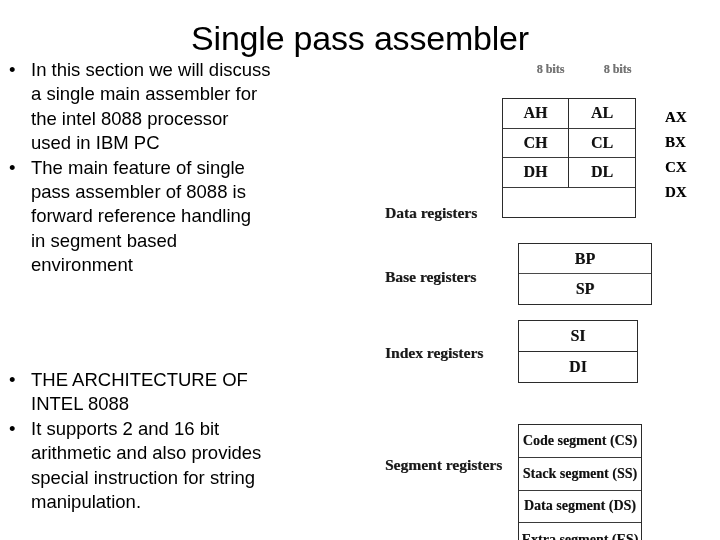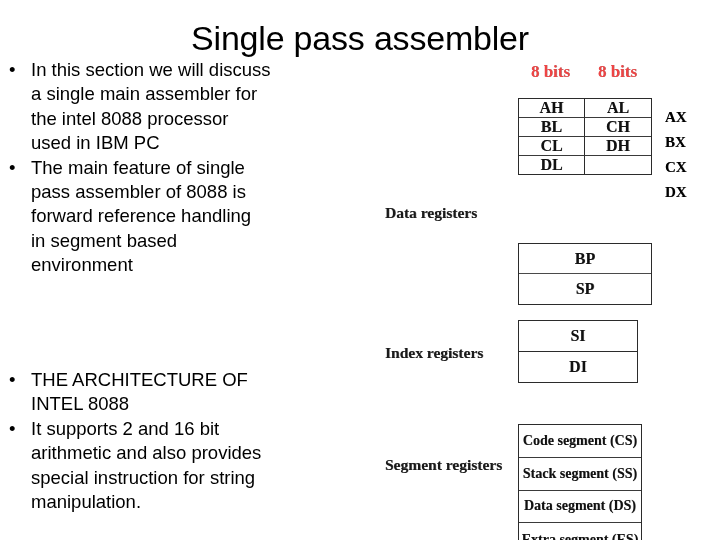--- a/index.html
+++ b/index.html
@@ -96,44 +96,44 @@
     font-weight: 700;
     color: #111111;
     display: flex;
     align-items: center;
     justify-content: center;
     text-shadow: 0.35px 0 0 rgba(0,0,0,0.4);
   }
   .bits-label {
     position: absolute;
     font-family: "Liberation Serif", serif;
-    font-size: 17px;
+    font-size: 12px;
     font-weight: 700;
-    color: #ef4444;
+    color: #737373;
     text-align: center;
     white-space: nowrap;
     text-shadow: 0.35px 0 0 rgba(0,0,0,0.4);
   }
   .side-label {
     position: absolute;
     font-family: "Liberation Serif", serif;
     font-size: 15px;
     font-weight: 700;
     color: #000000;
     white-space: nowrap;
     text-shadow: 0.35px 0 0 rgba(0,0,0,0.4);
   }
 
   
   #data-reg-table {
     position: absolute;
-    left: 148px;   
+    left: 132px;   
     top: 98px;
     width: 134px;  
-    height: 77px;
+    height: 120px;
     border: 1.6px solid #2b2b2b;
     box-sizing: border-box;
     display: grid;
     grid-template-columns: 1fr 1fr;
     grid-template-rows: 1fr 1fr 1fr 1fr;
   }
   #data-reg-table .reg-cell {
     border-right: 1.4px solid #2b2b2b;
     border-bottom: 1.4px solid #3a3a3a;
     box-sizing: border-box;
@@ -259,32 +259,32 @@
   <div id="diagram">
 
     <div class="bits-label" style="left:148px; top:62px; width:65px;">8 bits</div>
     <div class="bits-label" style="left:213px; top:62px; width:69px;">8 bits</div>
 
     <div class="cat-label" style="left:15px; top:160px;margin-top:44px;">Data registers</div>
 
     <div id="data-reg-table">
       <div class="reg-cell">AH</div>
       <div class="reg-cell">AL</div>
-      <div class="reg-cell">BL</div>
       <div class="reg-cell">CH</div>
       <div class="reg-cell">CL</div>
       <div class="reg-cell">DH</div>
       <div class="reg-cell">DL</div>
     </div>
 
     <div class="side-label" style="left:295px; top:109px;">AX</div>
     <div class="side-label" style="left:295px; top:134px;">BX</div>
     <div class="side-label" style="left:295px; top:159px;">CX</div>
     <div class="side-label" style="left:295px; top:184px;">DX</div>
 
+    <div class="cat-label" style="left:15px; top:268px;">Base registers</div>
 
     <div id="base-reg-table">
       <div class="reg-cell">BP</div>
       <div class="reg-cell">SP</div>
     </div>
 
     <div class="cat-label" style="left:15px; top:344px;">Index registers</div>
 
     <div id="index-reg-table">
       <div class="reg-cell">SI</div>

